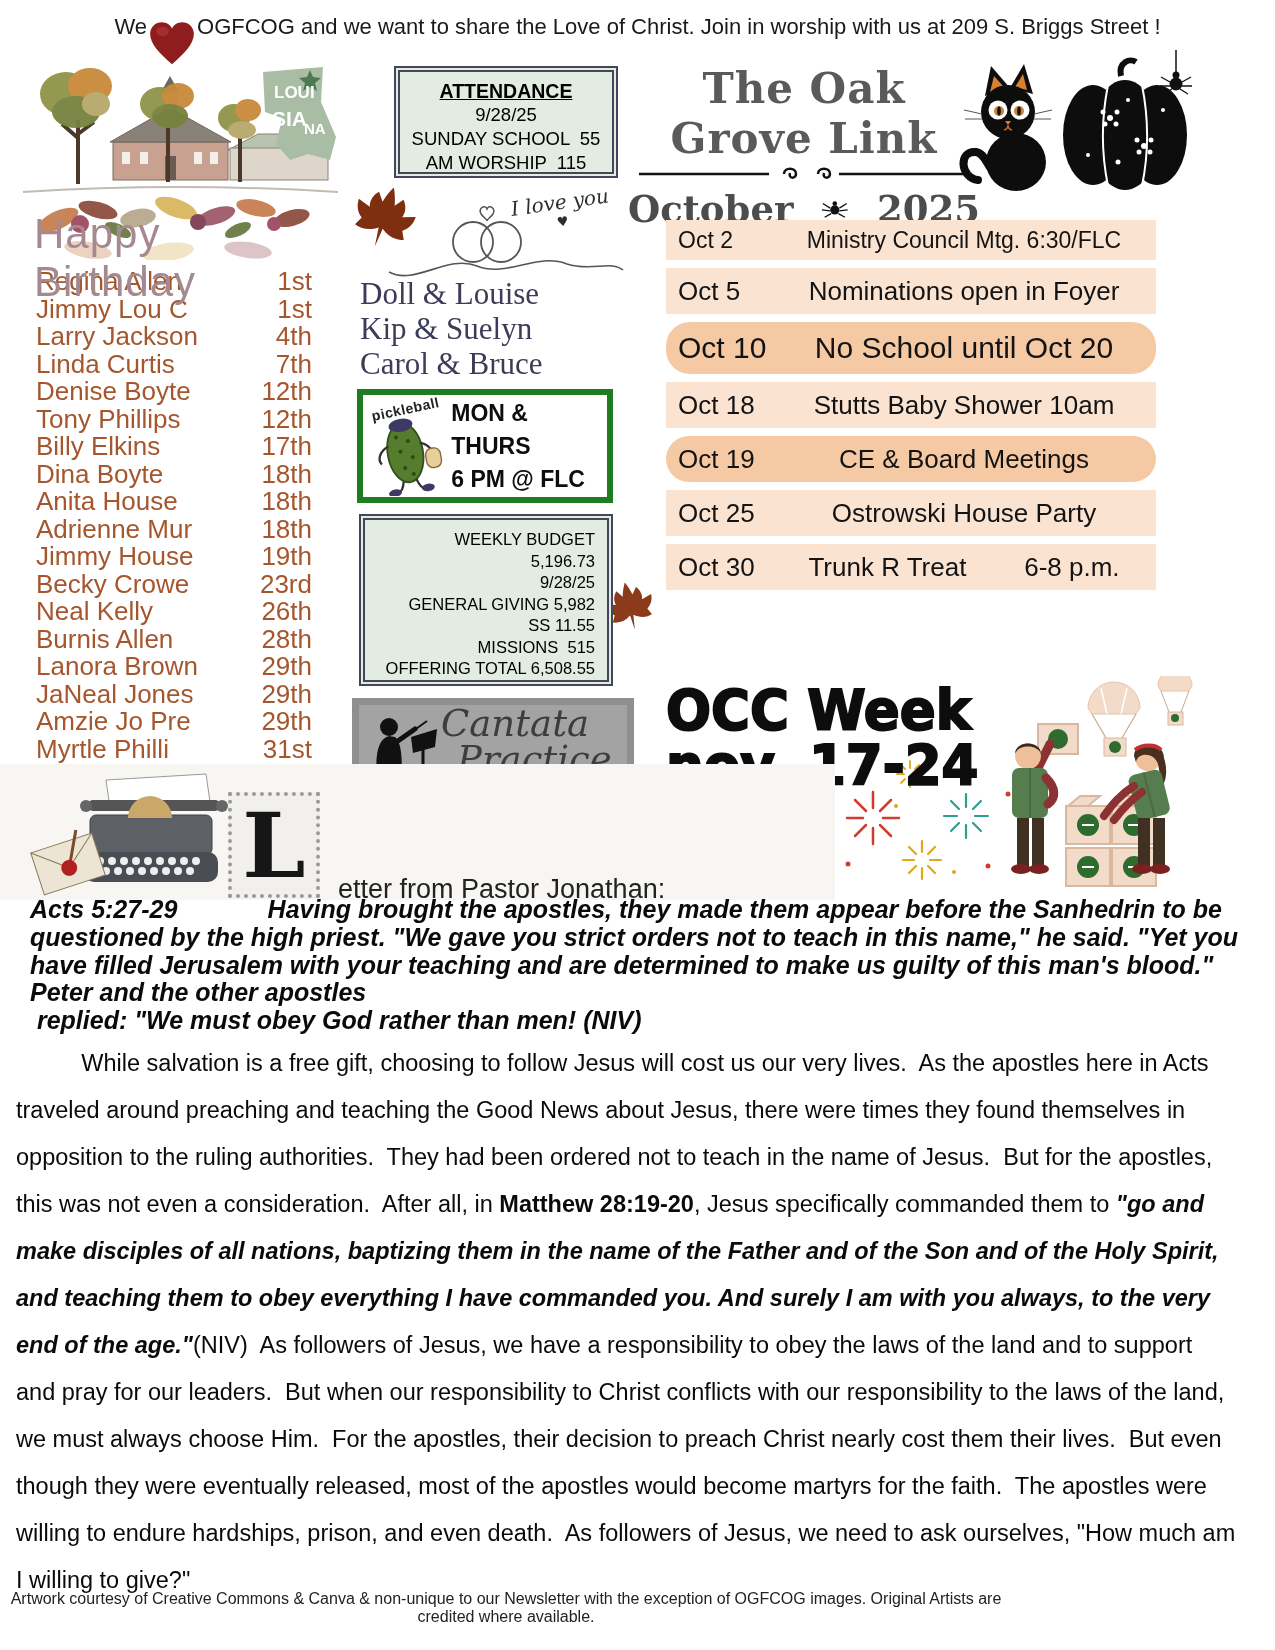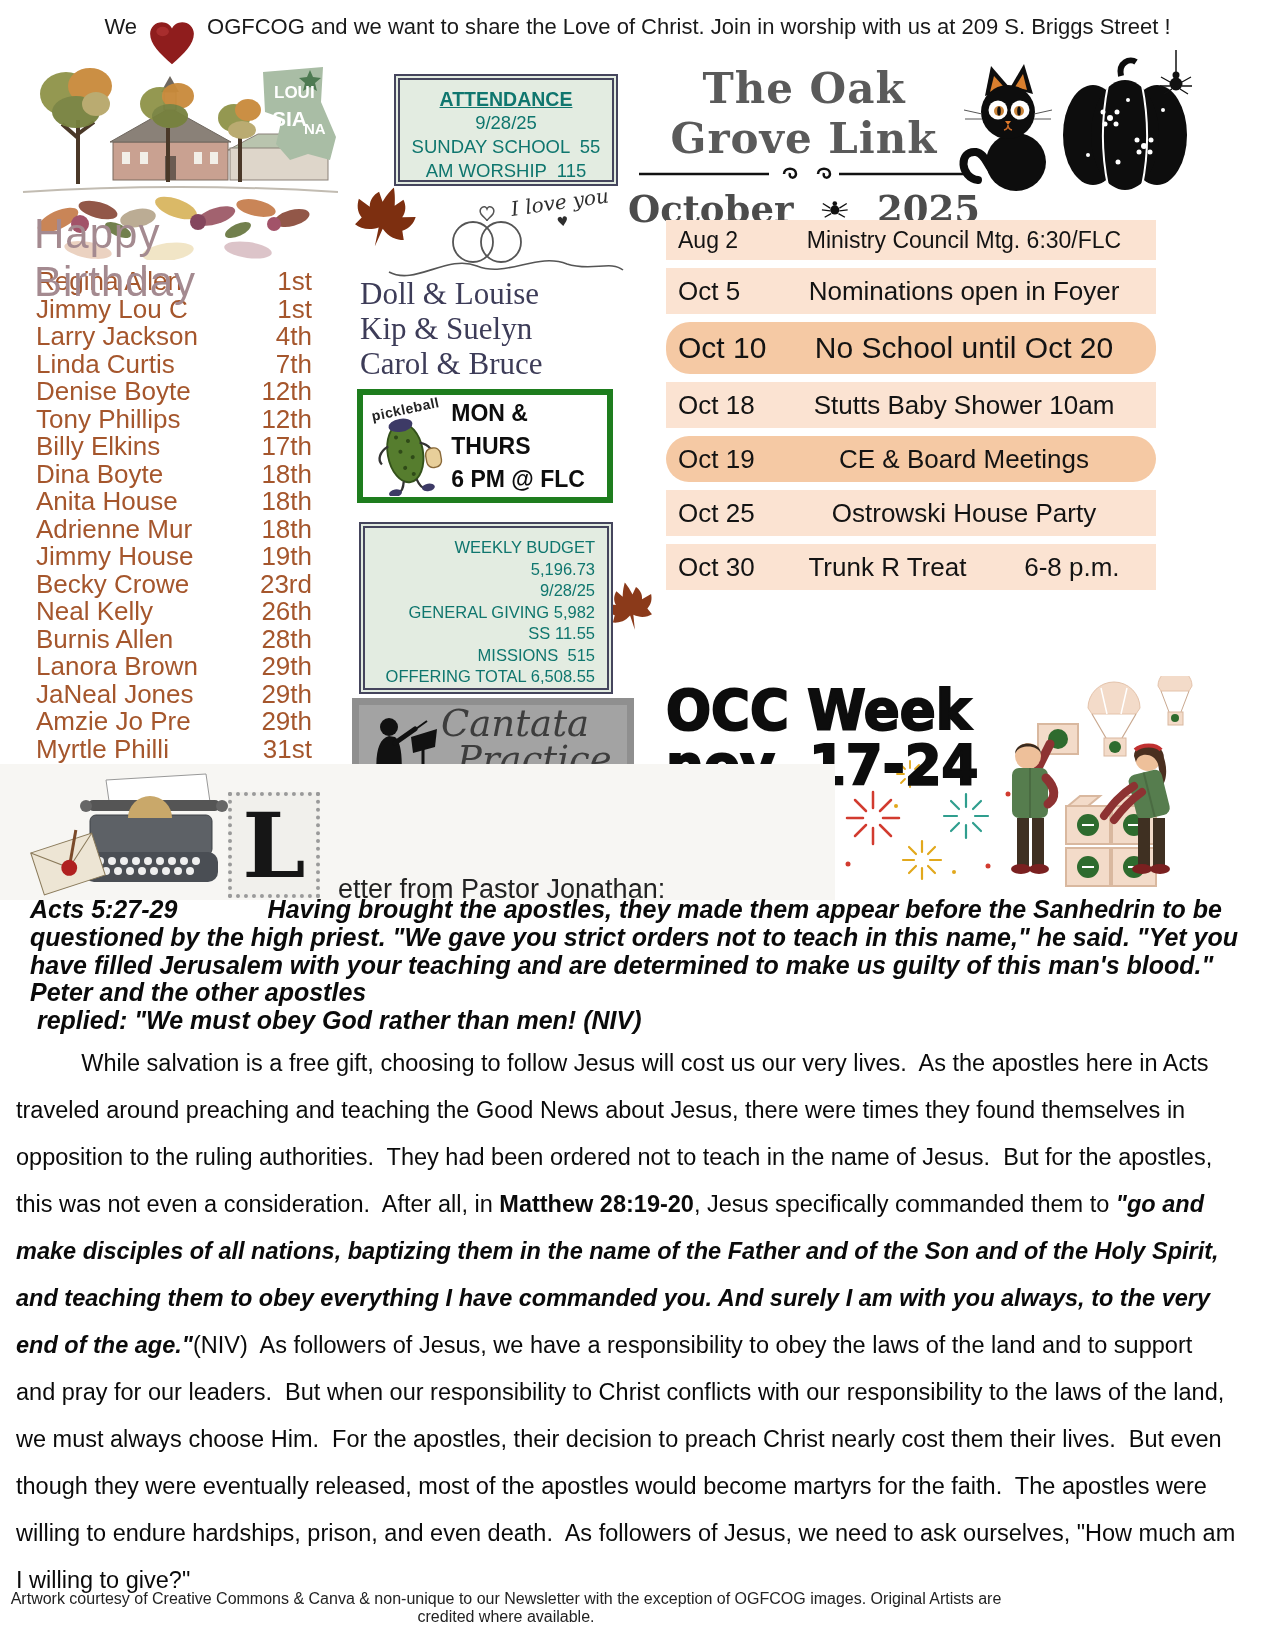--- a/index.html
+++ b/index.html
@@ -6,40 +6,40 @@
   body { margin: 0; background: #888; }
   .page {
     position: relative; width: 1275px; height: 1650px; margin: 0 auto;
     background: #fff; overflow: hidden;
     font-family: "Liberation Sans", sans-serif; color: #111;
   }
 
   
   .banner {
     position: absolute; top: 14px; left: 0; width: 1275px;
-    display: flex; justify-content: center; align-items: flex-start; gap: 10px;
+    display: flex; justify-content: center; align-items: flex-start; 
     font-size: 22px; color: #1a1a1a;
   }
   .banner-heart { width: 50px; height: 56px; margin-top: 2px; flex: 0 0 auto; }
 
   
   .masthead {
     position: absolute; left: 628px; top: 64px; width: 352px; text-align: center;
     font-family: "DejaVu Serif", serif; font-weight: bold; color: var(--masthead-text);
   }
   .masthead-title { font-size: 42px; line-height: 50px; letter-spacing: 1px; margin: 0; }
   .masthead-month {
     font-size: 37px; line-height: 46px; display: flex; justify-content: center;
     align-items: center; gap: 28px; color: #4c4c4c;
   }
 
   
   .info-box {
     position: absolute; background: var(--info-box-bg);
-    border: 6px double var(--info-box-border); color: #0f766e; margin-top: 8px;
+    border: 6px double var(--info-box-border); color: #000000;
   }
   .attendance-box { left: 394px; top: 66px; width: 224px; height: 112px; text-align: center; font-size: 18.5px; line-height: 24px; padding-top: 7px; }
   .attendance-heading { font-weight: bold; text-decoration: underline; font-size: 19.5px; }
   .budget-box { left: 359px; top: 514px; width: 254px; height: 172px; text-align: right; padding: 9px 12px 0 0; font-size: 16.5px; line-height: 21.5px; }
   .budget-box ul, .bday-list { list-style: none; margin: 0; padding: 0; }
 
   
   .bdays { position: absolute; left: 28px; top: 190px; width: 300px; }
   .bday-heading {
     position: absolute; top: 20px; left: 6px; margin: 0; font-weight: 400;
@@ -451,21 +451,21 @@
         <li style="white-space:pre-wrap">MISSIONS  515</li>
 
         <li style="white-space:pre-wrap">OFFERING TOTAL 6,508.55</li>
 
     </ul>
   </div>
 
   <div class="events">
 
       <div class="event-row v-light v-sm">
-        <span class="event-date">Aug 2</span>
+        <span class="event-date">Oct 2</span>
         <span class="event-desc">Ministry Council Mtg. 6:30/FLC</span>
       </div>
 
       <div class="event-row v-light v-md">
         <span class="event-date">Oct 5</span>
         <span class="event-desc">Nominations open in Foyer</span>
       </div>
 
       <div class="event-row v-dark v-lg">
         <span class="event-date">Oct 10</span>

